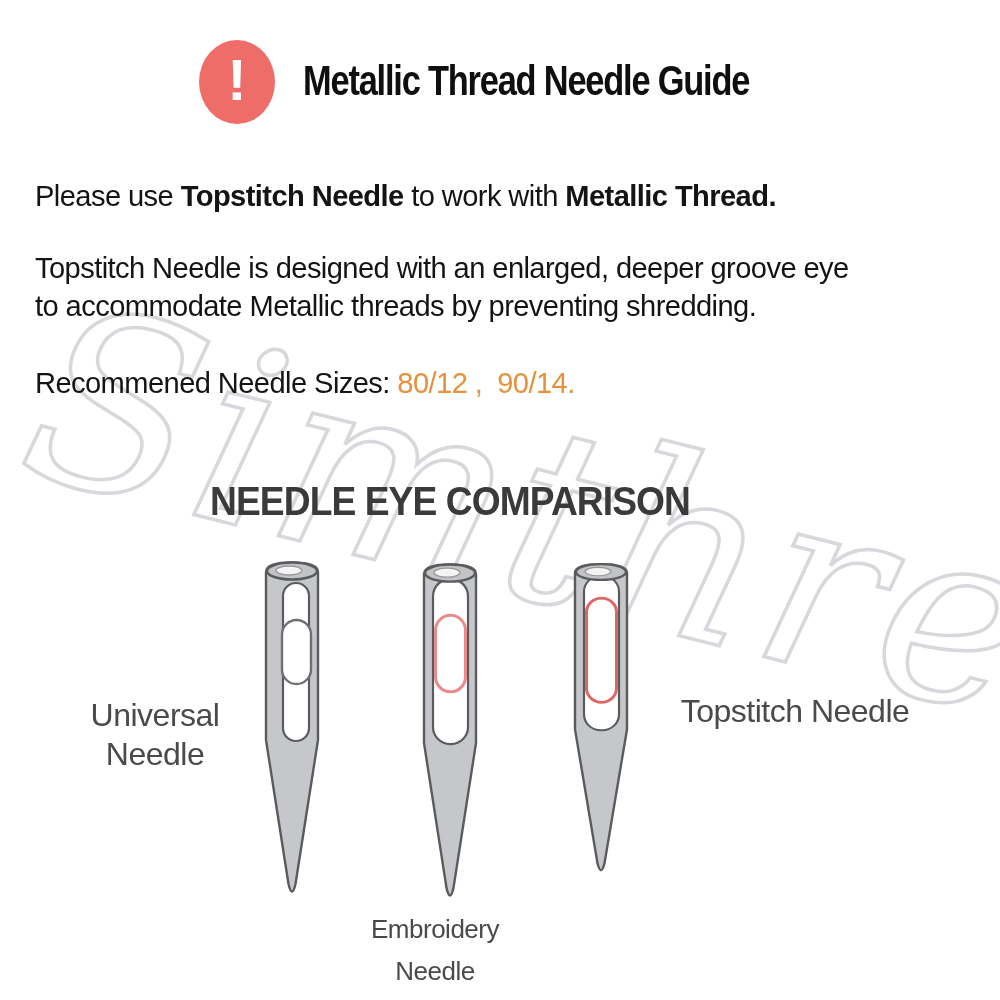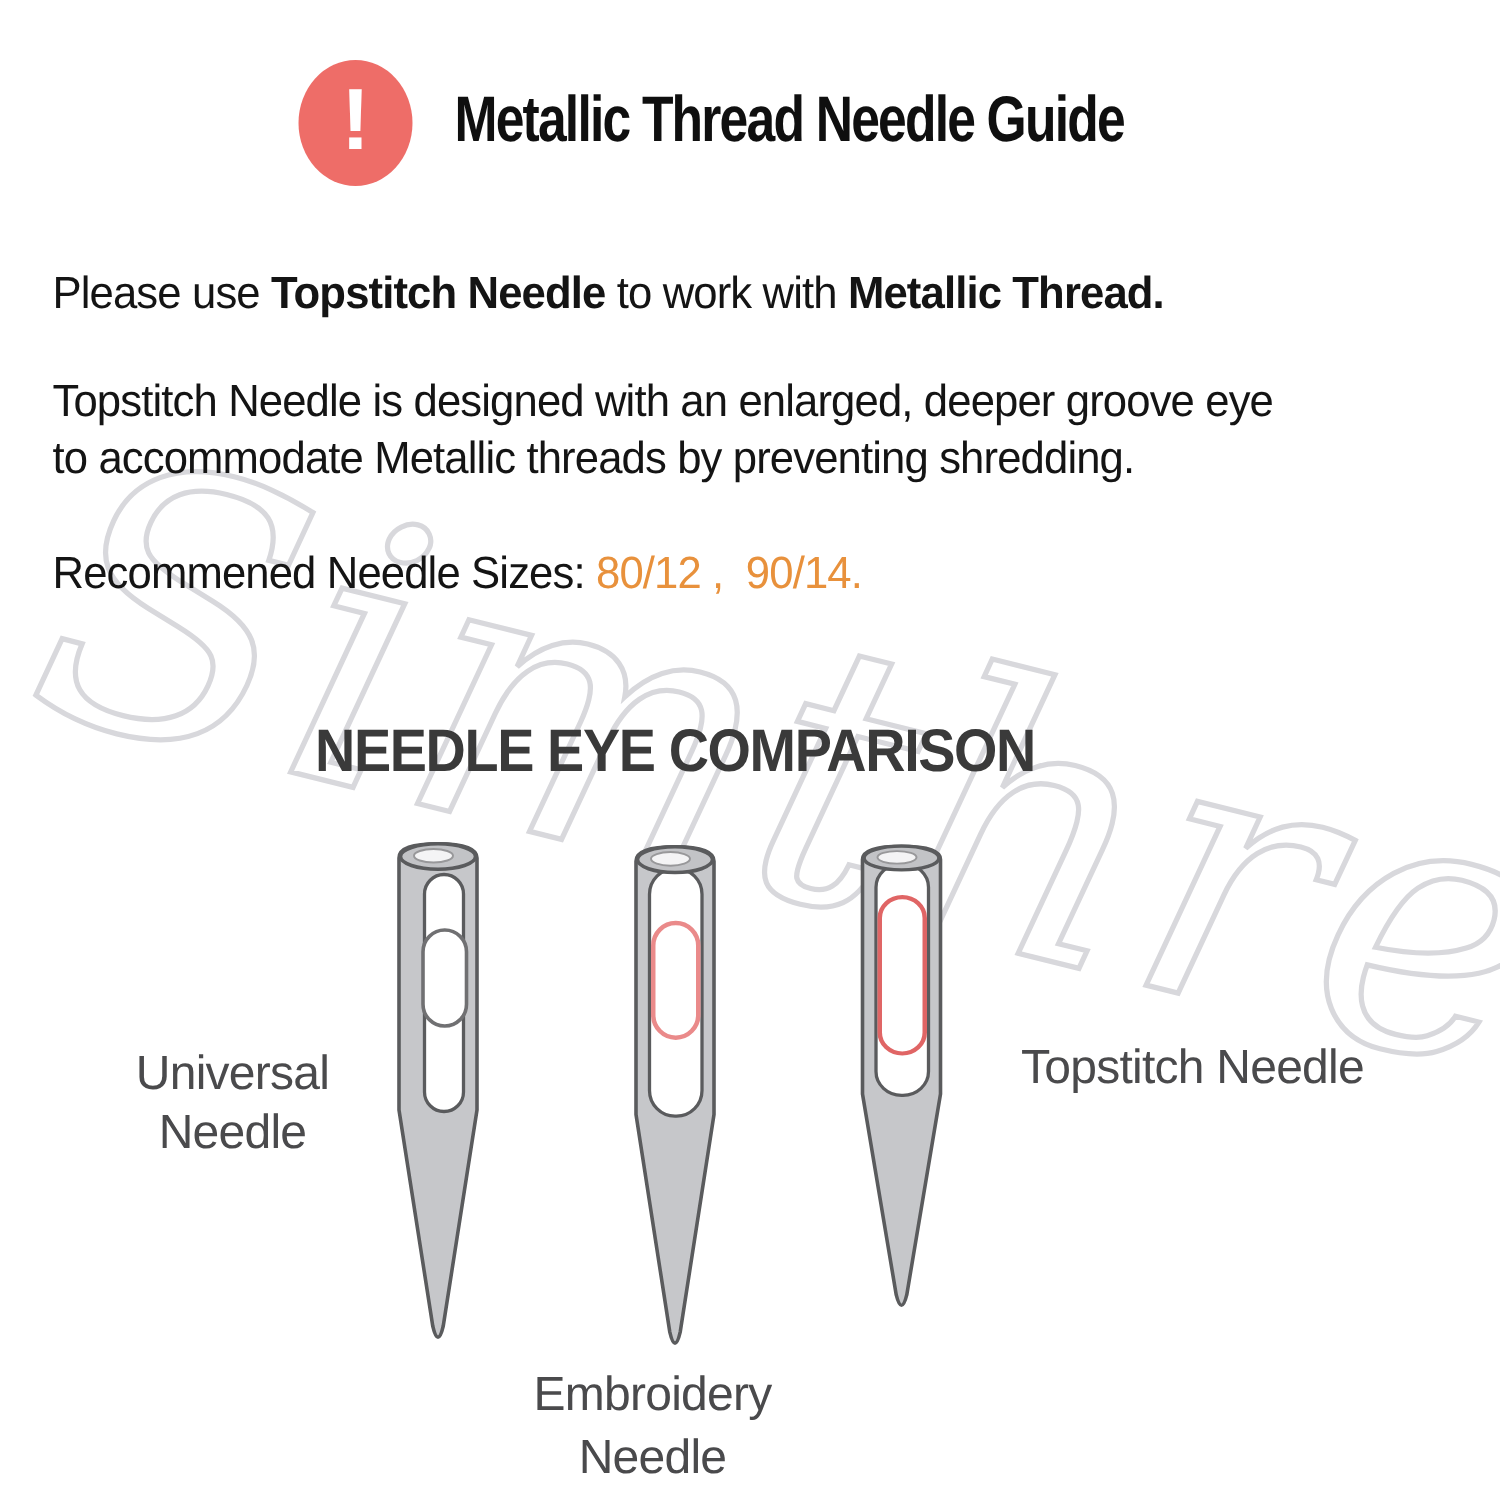--- a/index.html
+++ b/index.html
@@ -39,21 +39,21 @@
   }
   
   .needle{position:absolute;z-index:1;}
   
   .needle-label{
     position:absolute;z-index:2;text-align:center;color:#4a4a4c;
     font-size:32px;line-height:39px;letter-spacing:-0.5px;white-space:nowrap;
   }
   .label-universal{left:50px;top:696px;width:210px;}
   .label-metallic{left:640px;top:692px;width:310px;}
-  .label-embroidery{left:325px;top:908px;width:220px;font-size:32px;line-height:42px;}
+  .label-embroidery{left:325px;top:908px;width:220px;font-size:26px;line-height:42px;}
   .sub-label{display:block;margin-top:8px;font-size:31px;color:#e8913c;letter-spacing:0;}
 </style>
 </head>
 <body>
 
 <div class="page">
 
   <svg class="watermark-svg" width="1000" height="1000" viewBox="0 0 1000 1000">
     <text x="15" y="470" transform="rotate(14 15 470)" font-family="DejaVu Serif, serif" font-style="italic" font-size="245" letter-spacing="4" fill="none" stroke="#d8d8dc" stroke-width="3.5">Simthread</text>
   </svg>

